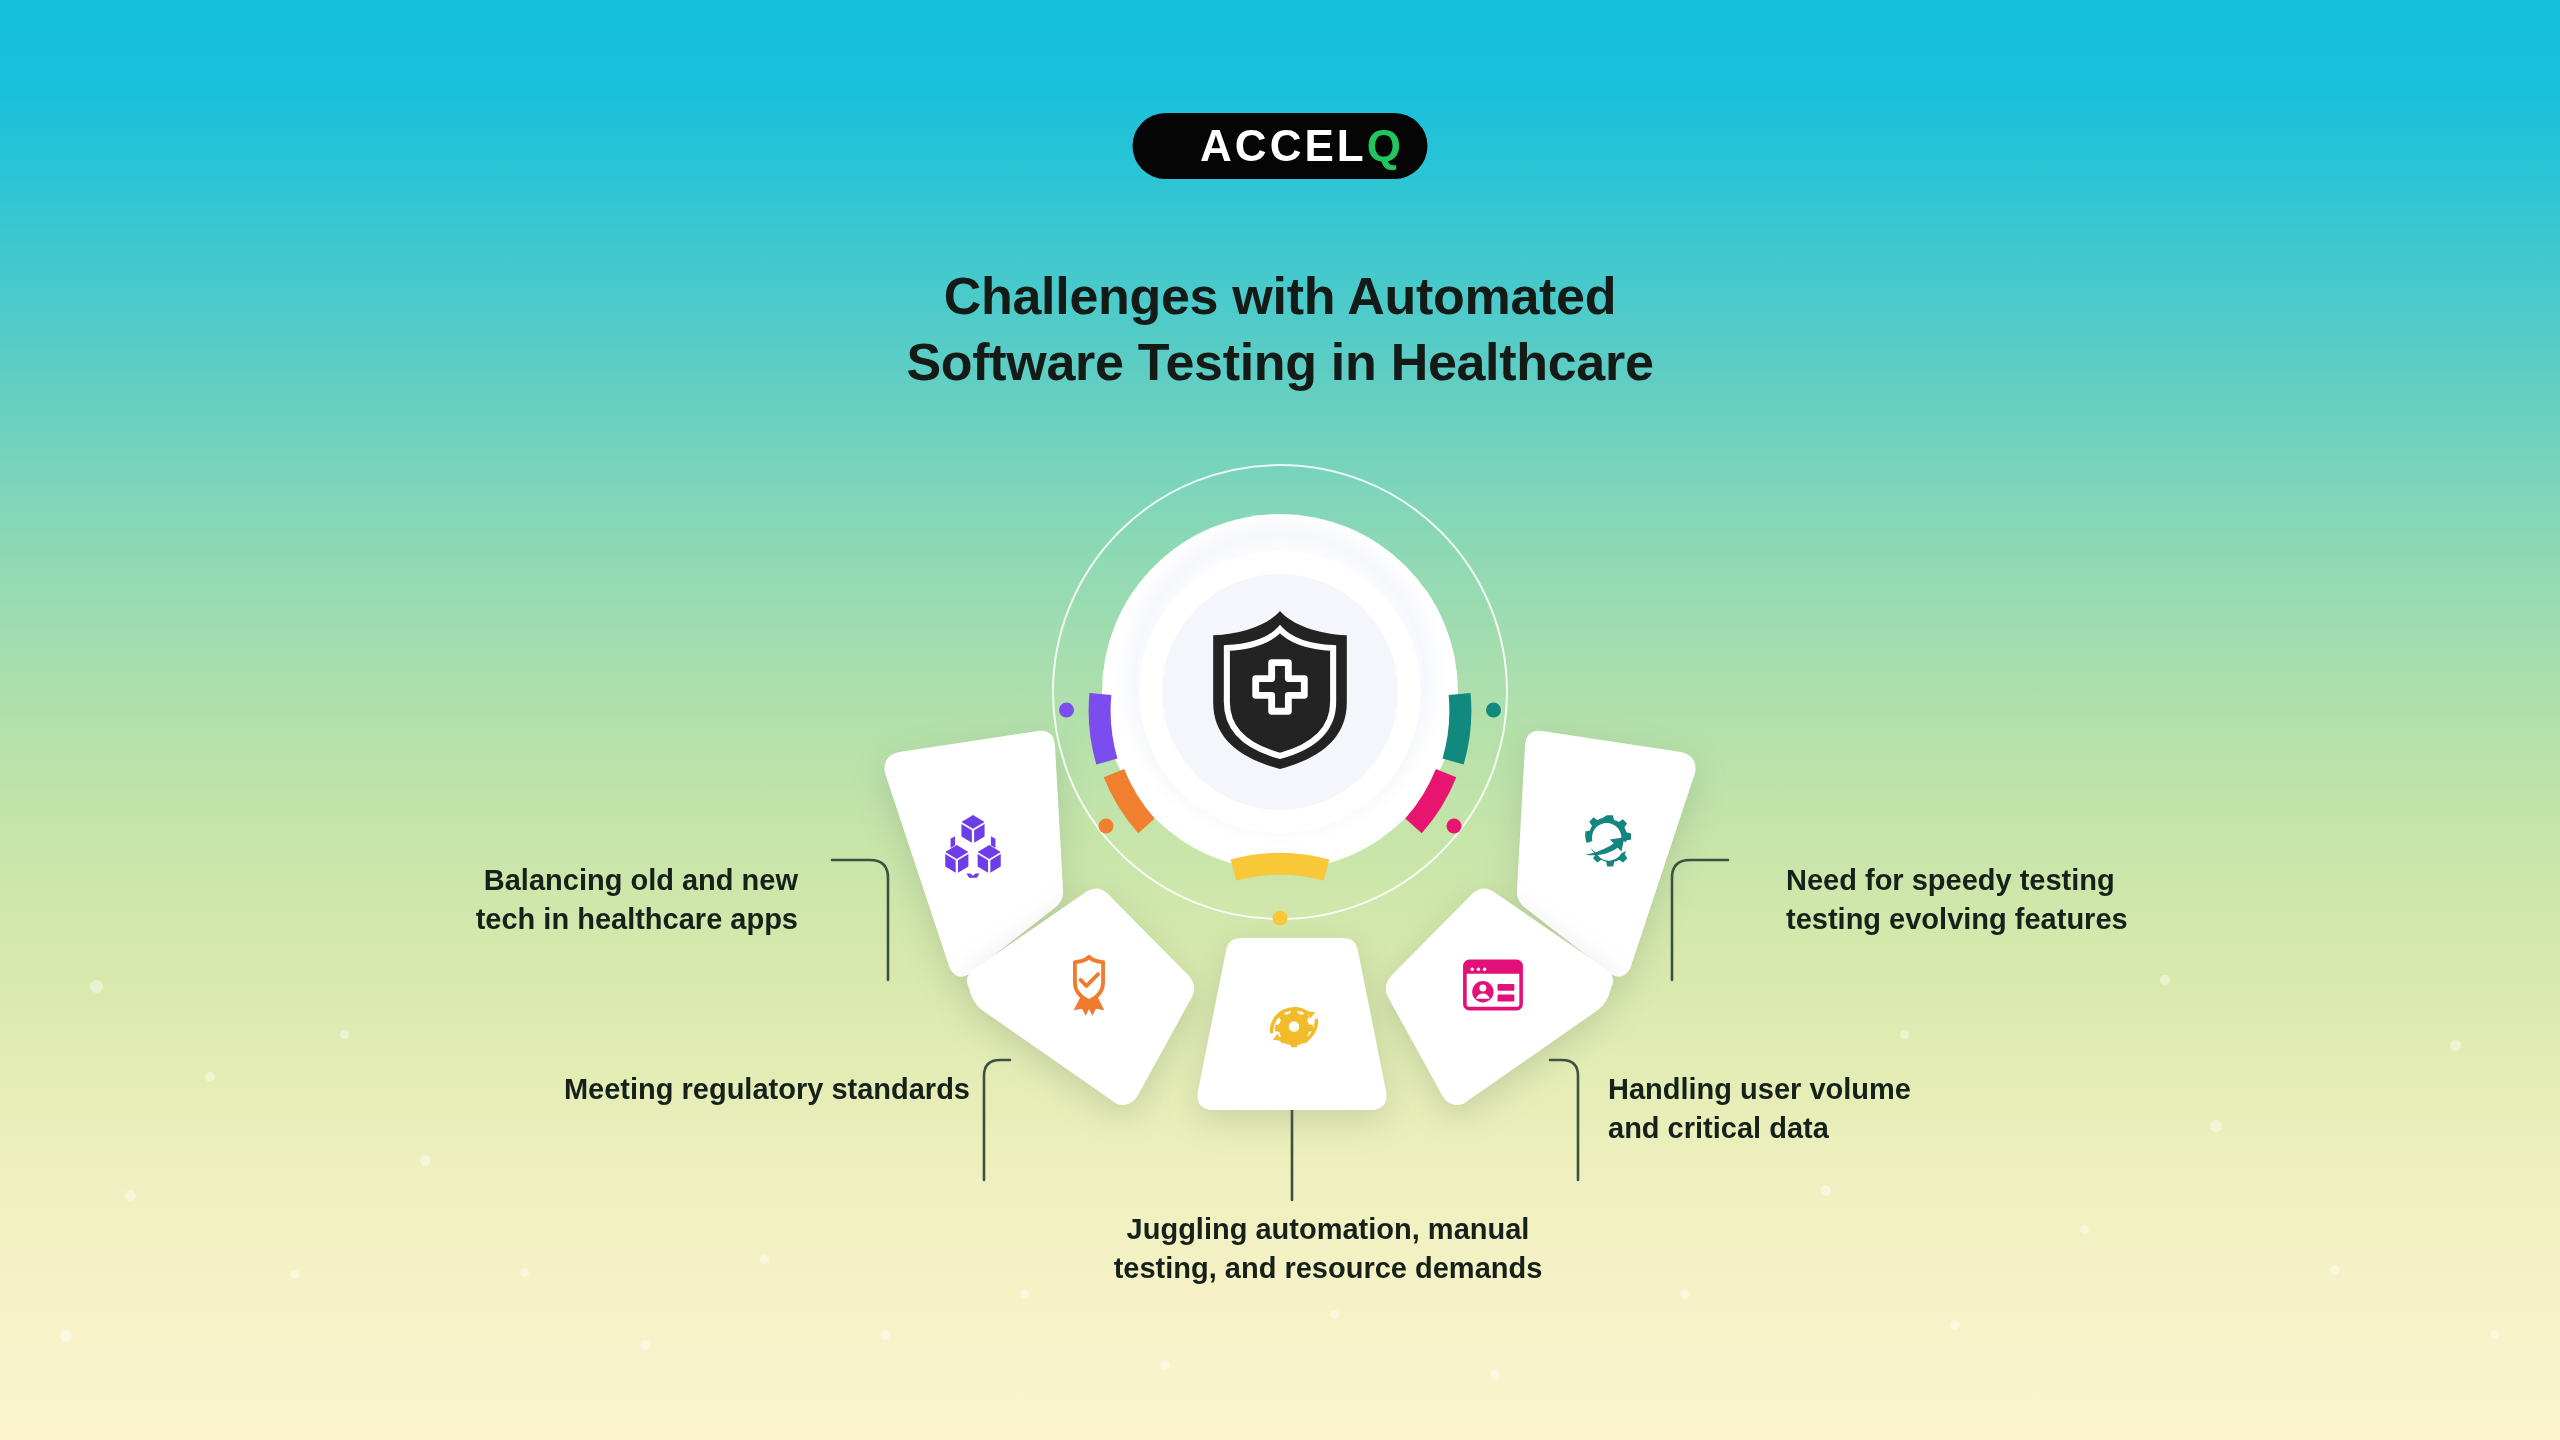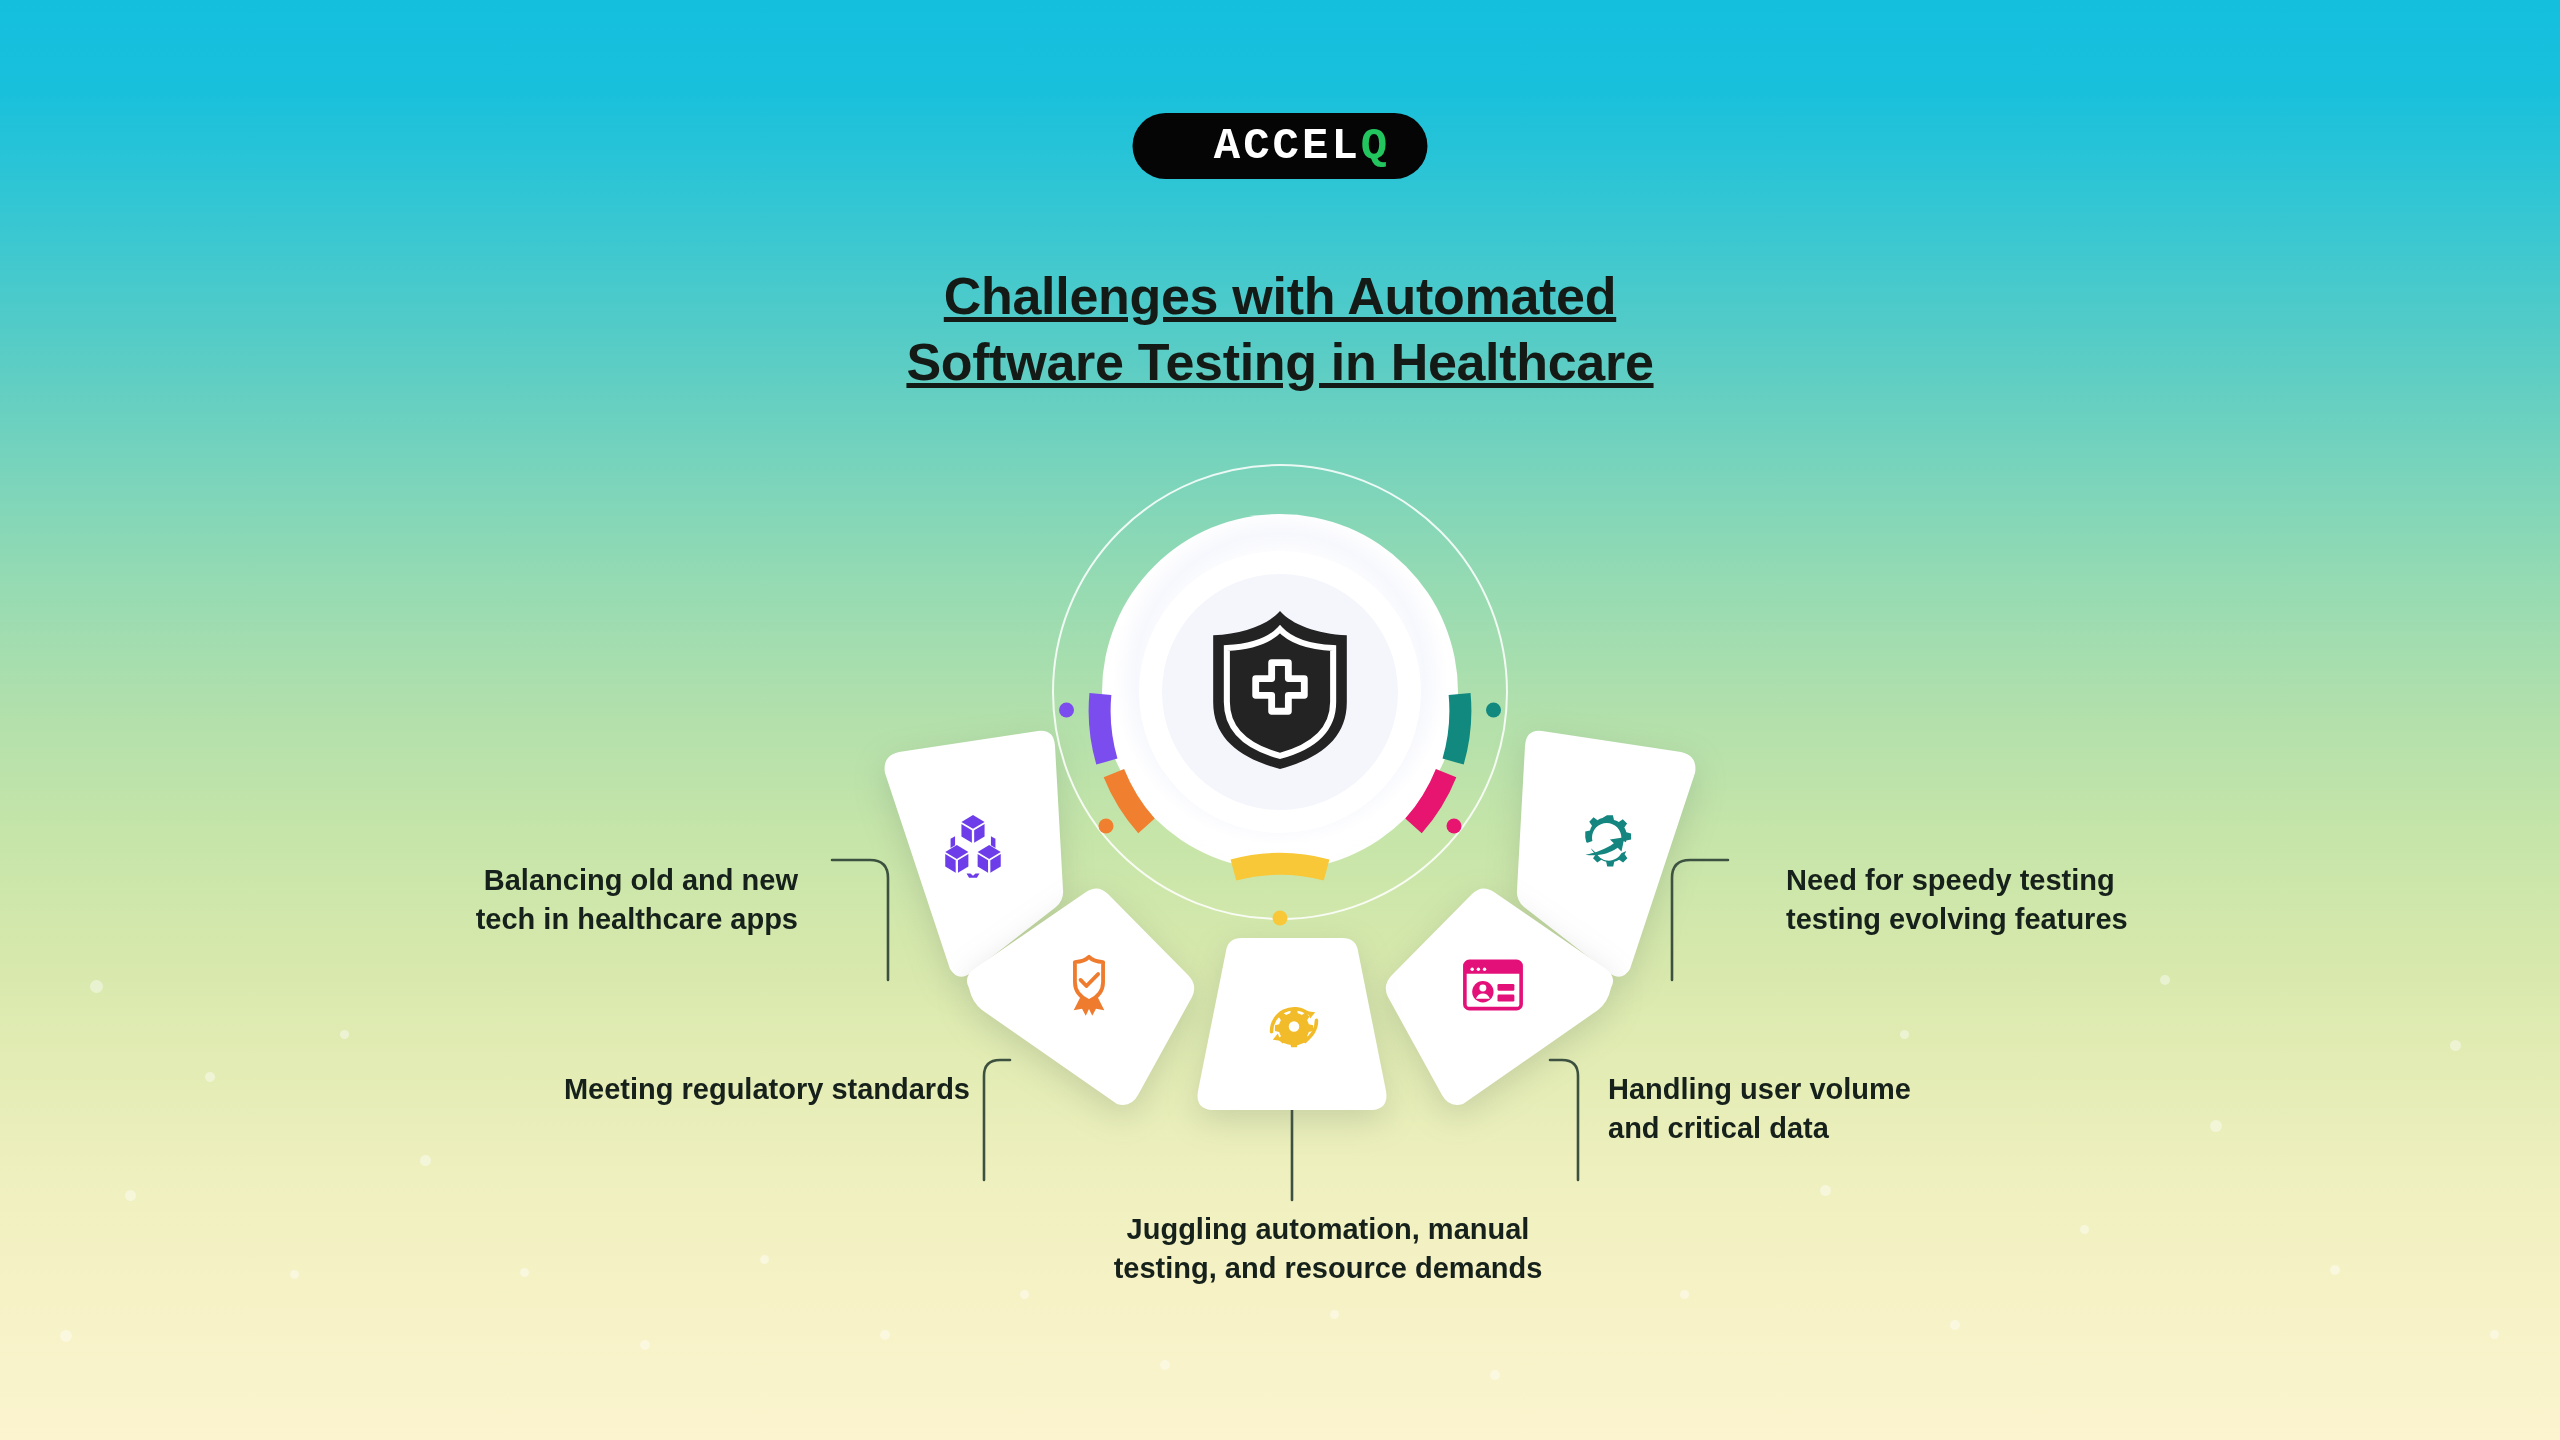--- a/index.html
+++ b/index.html
@@ -61,21 +61,21 @@
     border-radius: 33px;
     background: #050505;
     letter-spacing: 1px;
   }
   .logo-text {
     font-size: 44px;
     font-weight: 700;
     color: #ffffff;
     letter-spacing: 3px;
     line-height: 1;
-    font-family: Liberation Mono, monospace;
+    font-family: Liberation Sans, sans-serif;
     margin-left: 44px;
   }
   .logo-text .q {
     color: #22c55e;
   }
 
   
   .title {
     position: absolute;
     left: 0;
@@ -83,21 +83,20 @@
     top: 228px;
     text-align: center;
     color: #141b17;
     font-size: 52px;
     font-weight: 700;
     line-height: 1.28;
     letter-spacing: -0.3px;
   }
   .title .line {
     display: block;
-    text-decoration: underline;
   }
 
   
   .stage {
     position: absolute;
     left: 0;
     top: 0;
     width: 2560px;
     height: 1440px;
     font-weight: bold;

